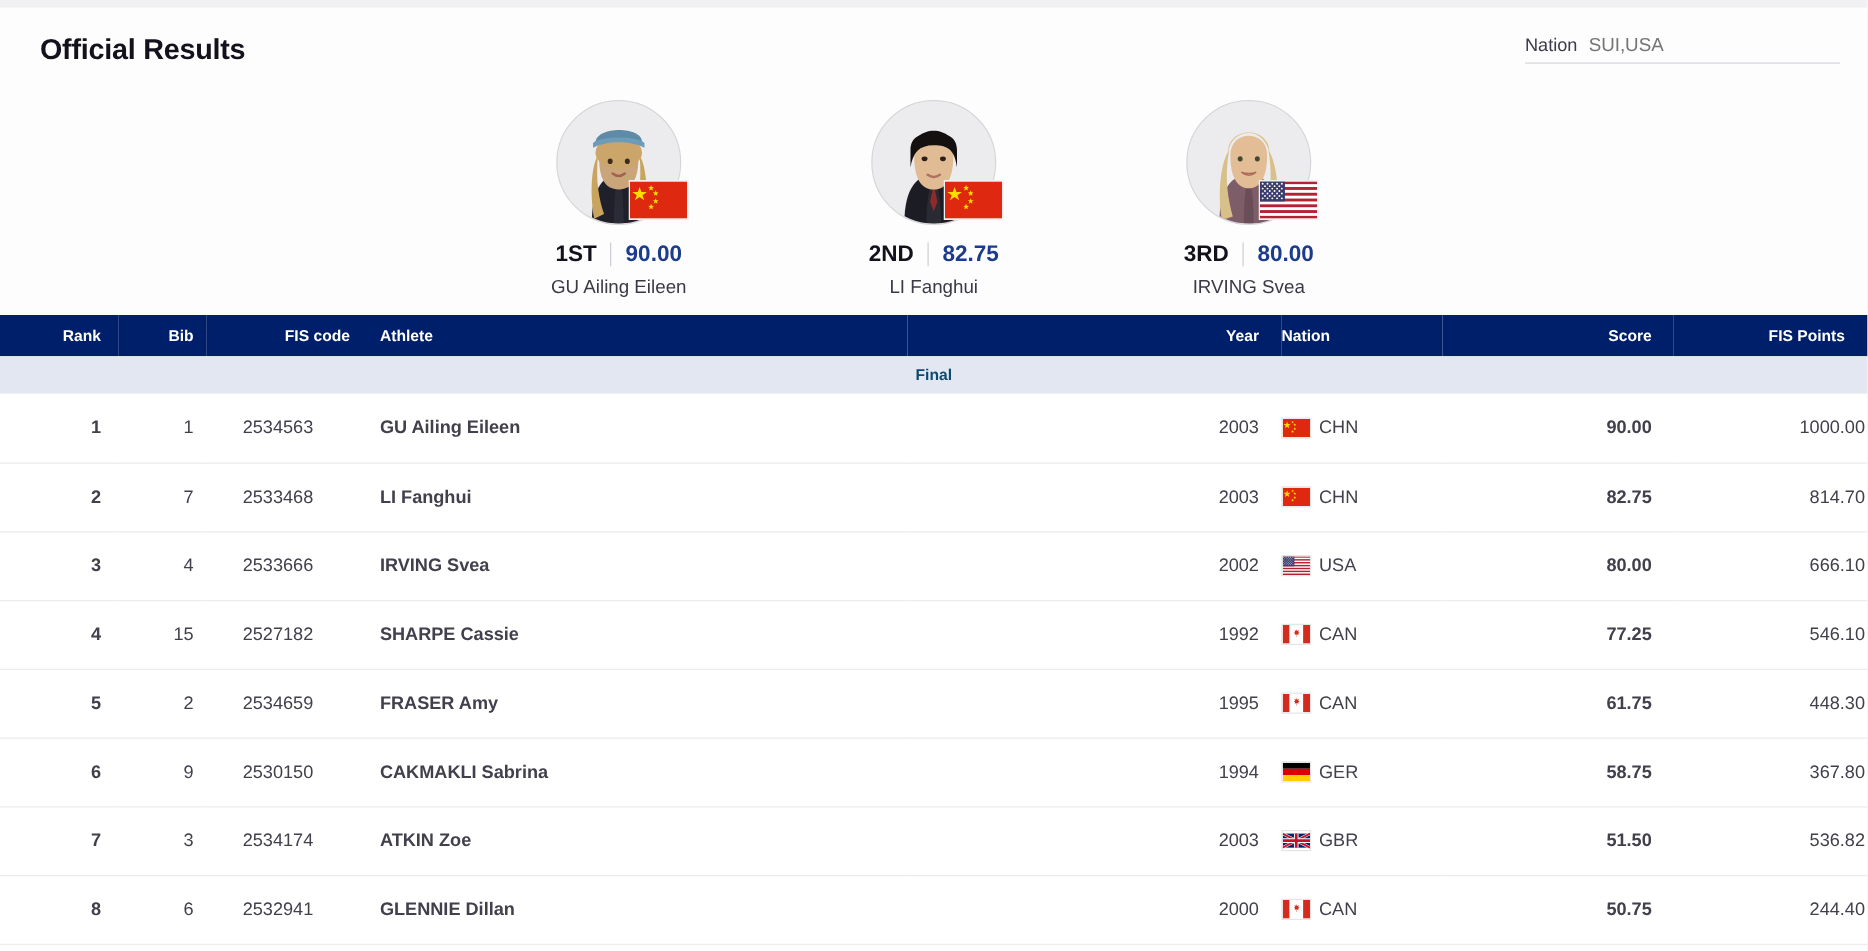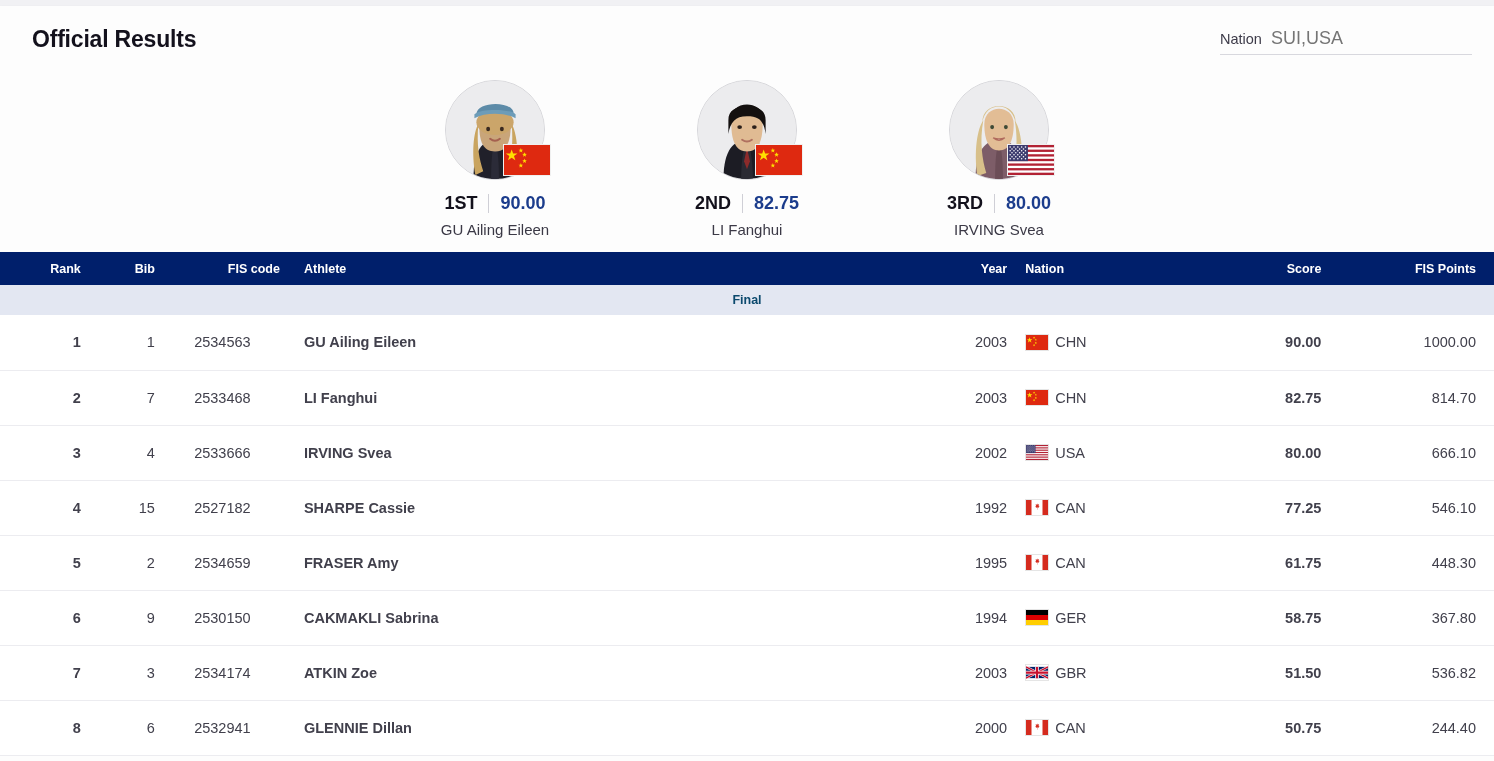--- a/index.html
+++ b/index.html
@@ -50,21 +50,21 @@
     padding-bottom: 5px;
   }
   .filter-field.nation { width: 252px; }
   .filter-field.birth  { width: 262px; }
   .filter-label {
     font-size: 14.5px;
     color: #3d3b49;
     white-space: nowrap;
   }
   .filter-value {
-    font-size: 18px;
+    font-size: 15px;
     color: #a9a8b3;
     white-space: nowrap;
     background: transparent;
     border: none;
     outline: none;
     font-family: "Liberation Sans", sans-serif;
     width: 100%;
   }
 
   
@@ -169,21 +169,21 @@
     background: #ffffff;
     vertical-align: middle;
   }
   td.v-rank   { text-align: right; padding-right: 14px; font-weight: bold; color: #13111c; font-size: 14.5px; }
   td.v-bib    { text-align: right; padding-right: 10px; color: #41404c; }
   td.v-fis    { text-align: center; padding-right: 24px; color: #41404c; }
   td.v-athlete{ text-align: left; font-weight: bold; color: #13111c; }
   td.v-year   { text-align: right; padding-right: 18px; color: #41404c; }
   td.v-nation { text-align: left; }
   td.v-score  { text-align: right; padding-right: 18px; font-weight: bold; color: #1b3c8c; }
-  td.v-points { text-align: right; padding-right: 18px; color: #41404c; }
+  td.v-points { text-align: right; padding-right: 2px; color: #41404c; }
 
   .nation-cell {
     display: flex;
     align-items: center;
     gap: 6px;
   }
   .flag-sm {
     width: 24px; height: 17px;
     border: 1px solid rgba(0,0,0,0.10);
     overflow: hidden;

